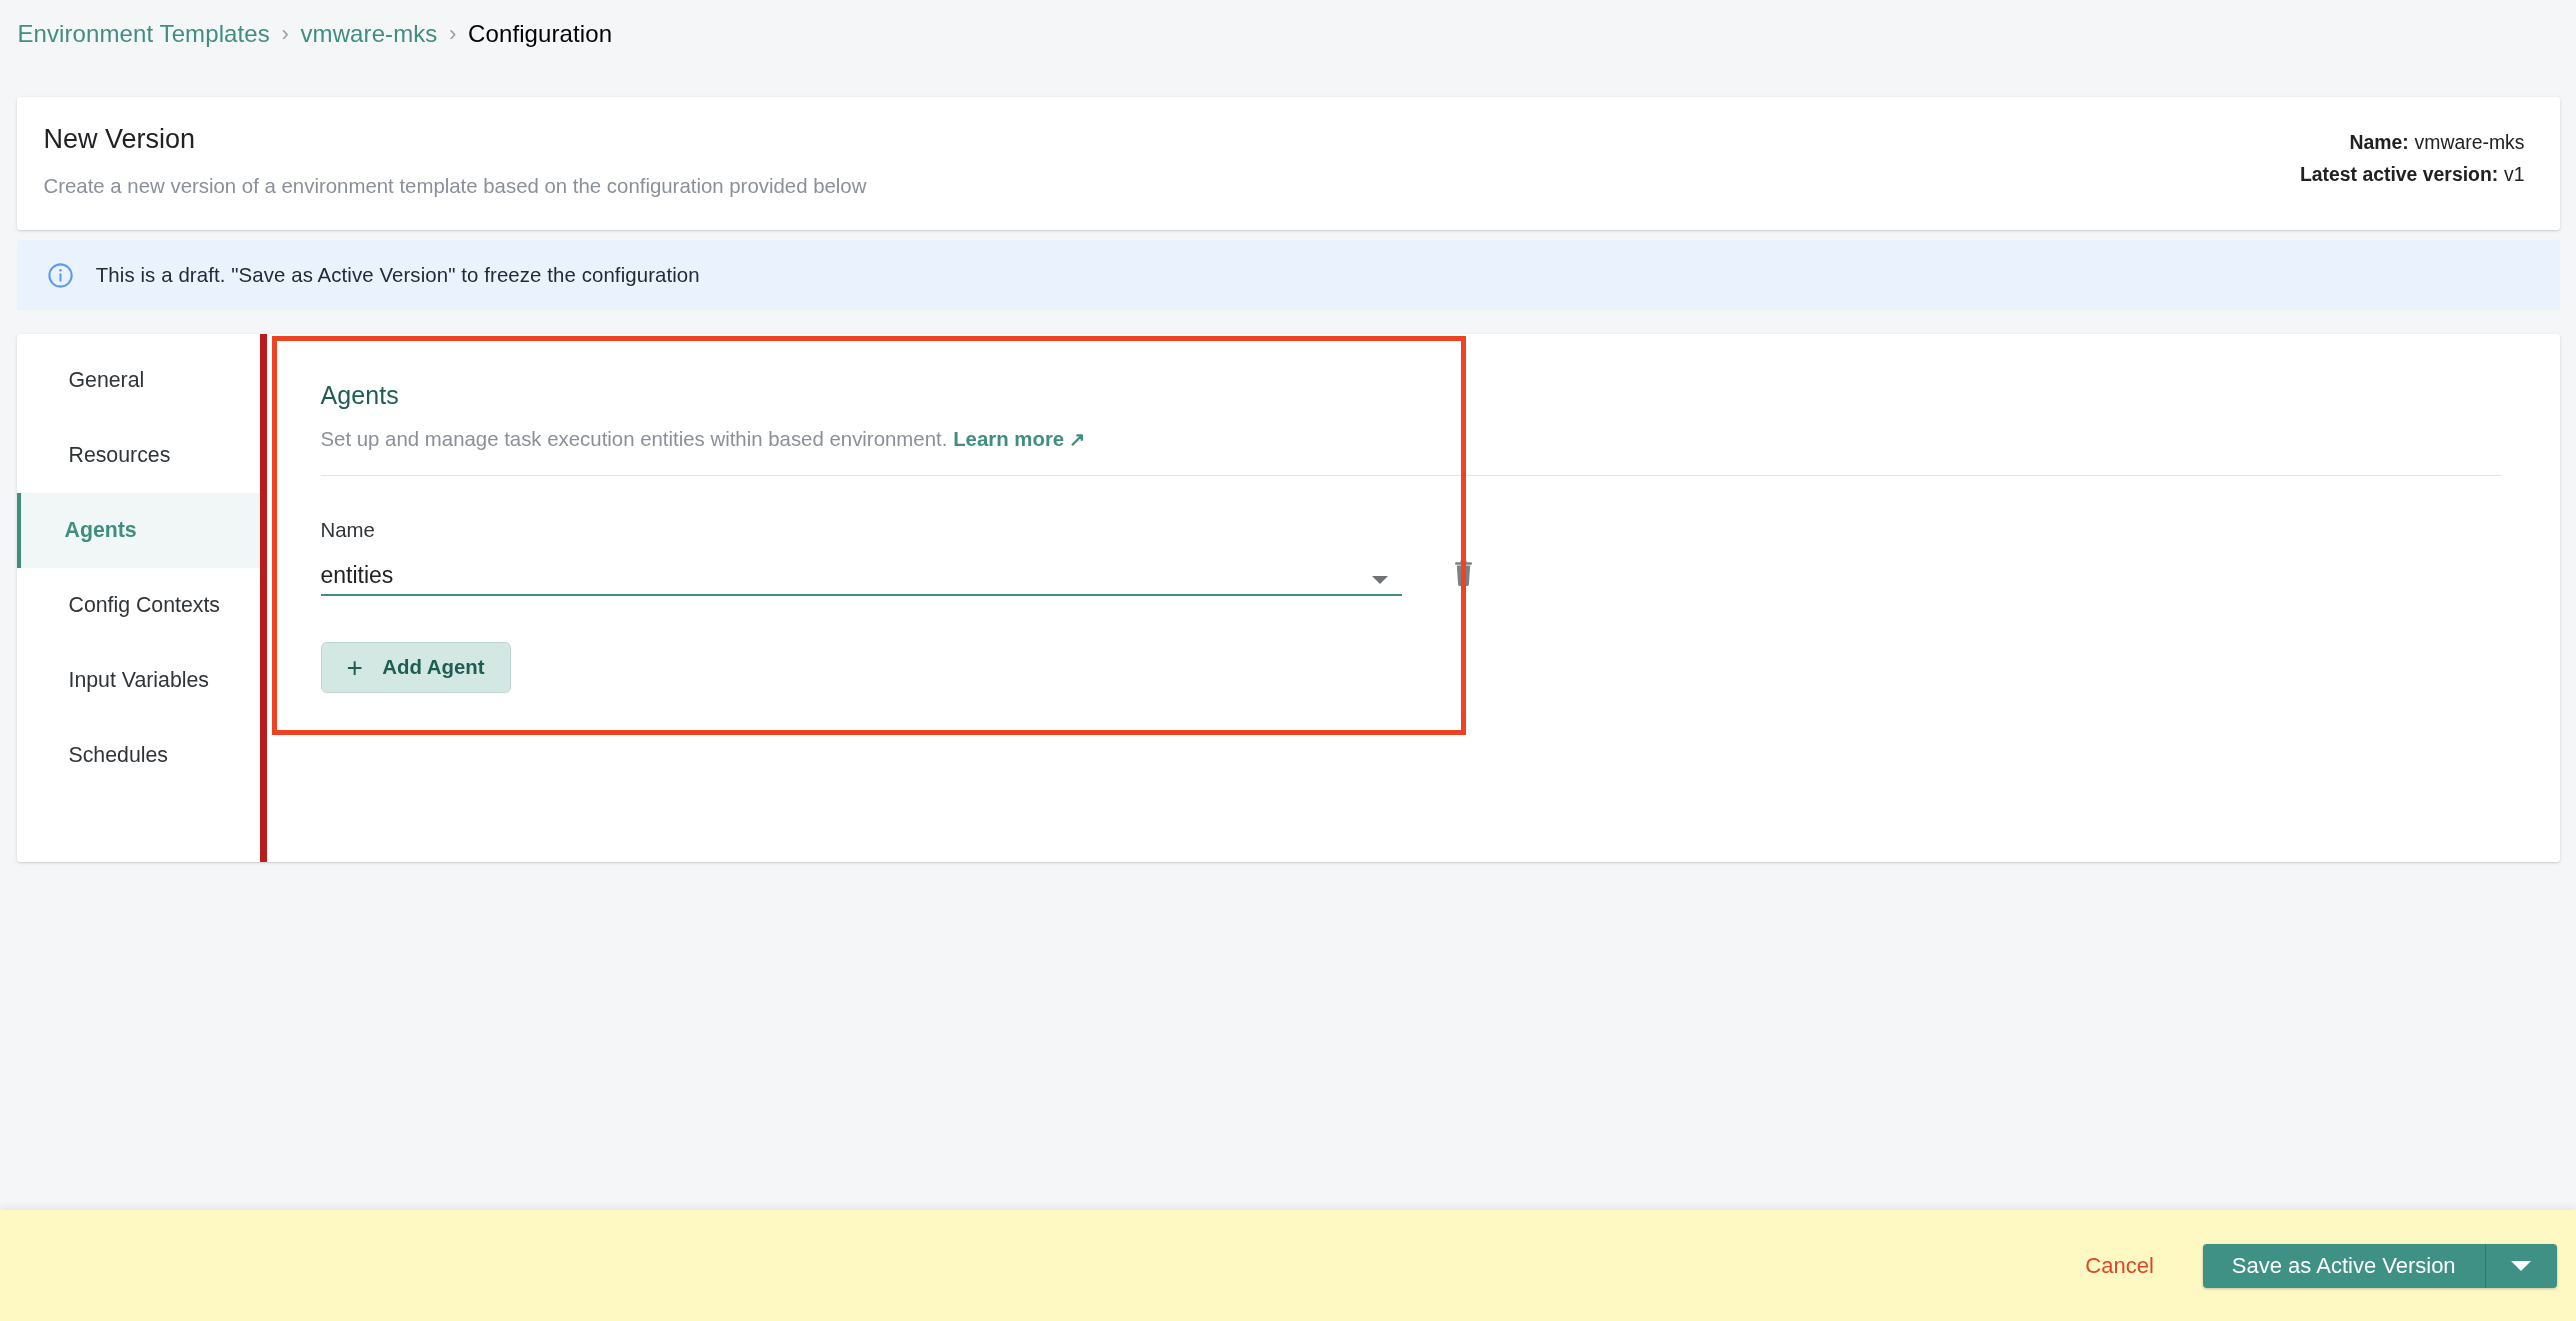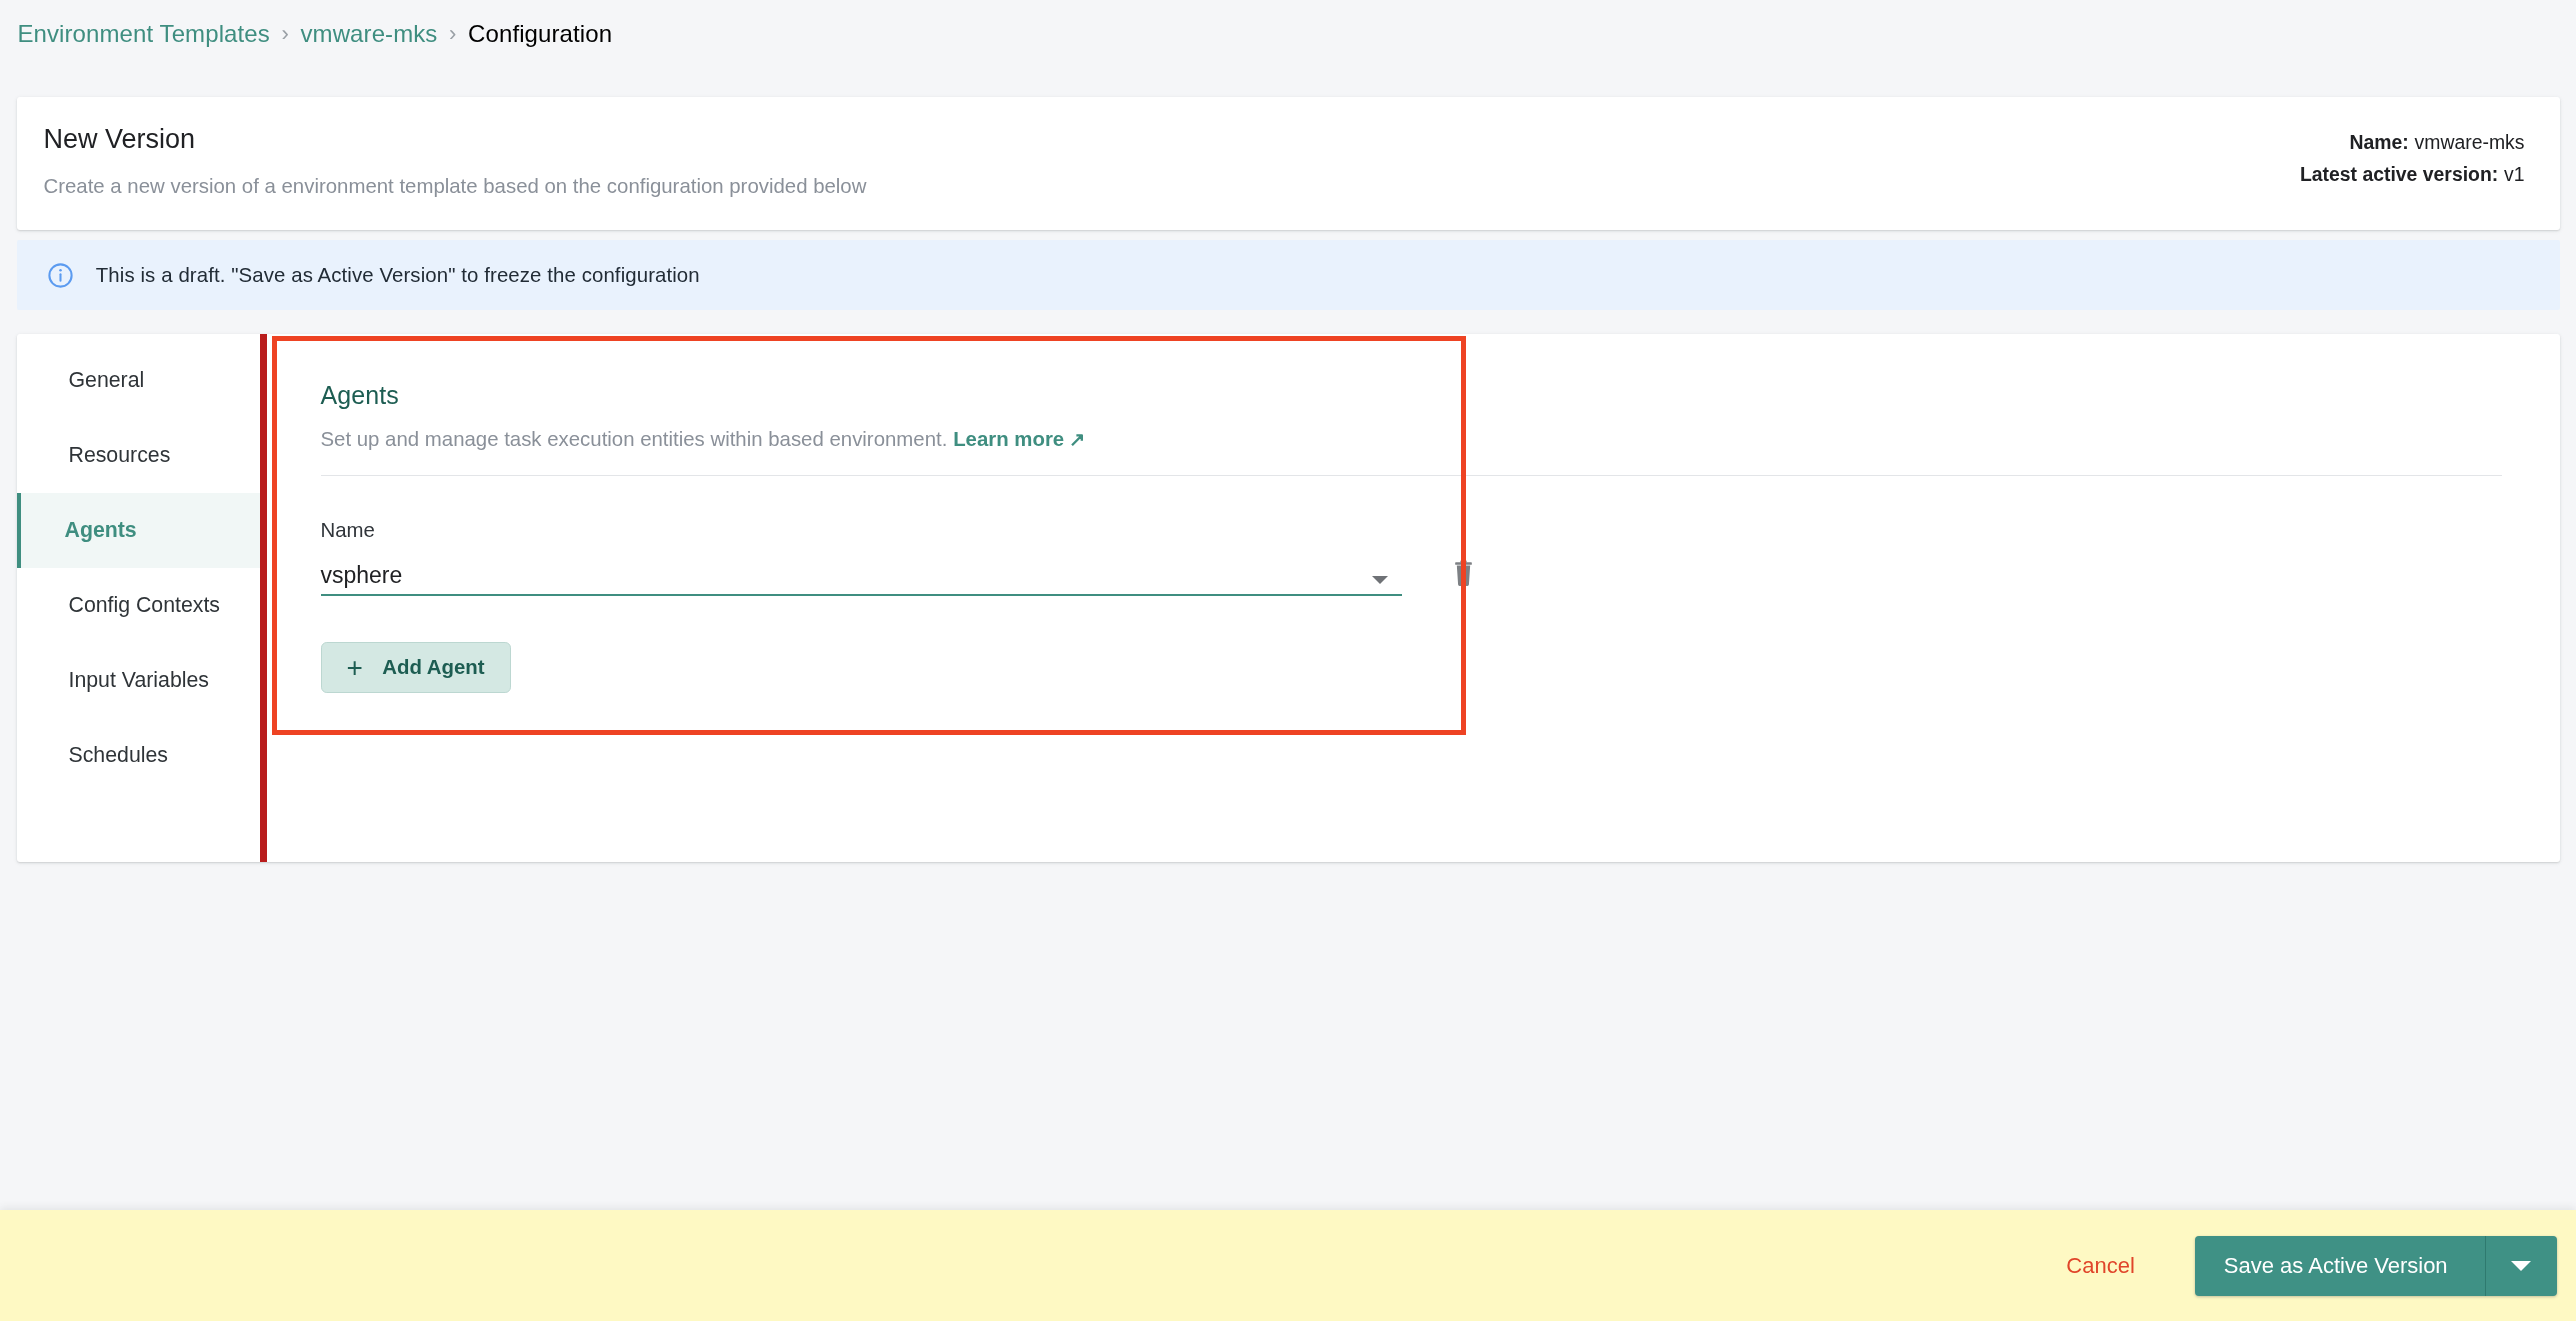--- a/index.html
+++ b/index.html
@@ -293,30 +293,29 @@
   }
   .cancel-btn {
     font-size: 22px;
     color: #e0452a;
     font-weight: 400;
     padding: 9.7px 25px;
     cursor: pointer;
     white-space: nowrap;
   }
   .save-split {
-    margin-left: 35px;
+    margin-left: 24px;
     display: flex;
     align-items: stretch;
     background: #3f9185;
     border-radius: 3.9px;
     box-shadow: 0 1px 2.9px rgba(60,64,67,0.30);
     overflow: hidden;
-    height: 60px;
-    cursor: pointer;
-    gap: 8px;
+    height: 44px;
+    cursor: pointer;
   }
   .save-main {
     display: flex;
     align-items: center;
     padding: 0 29px;
     color: #ffffff;
     font-size: 22px;
     white-space: nowrap;
   }
   .save-caret-box {
@@ -399,21 +398,21 @@
     <div class="panel-desc">
       <span>Set up and manage task execution entities within based environment.</span><span class="learn-more"><span>Learn more</span><span class="ext-arrow">↗</span></span>
     </div>
 
     <div class="divider"></div>
 
     <div class="field-block">
       <div class="field-wrap">
         <div class="field-label">Name</div>
         <div class="select-line">
-          <span class="select-value">vsphere</span>
+          <span class="select-value">entities</span>
           <span class="caret"></span>
         </div>
       </div>
       <div class="trash-btn">
         <span>
           <svg width="25" height="29" viewBox="0 0 24 26" fill="none">
             <rect x="4" y="2.2" width="16" height="2.4" rx="0.6" fill="#7d8084"></rect>
             <rect x="9" y="0.4" width="6" height="2.2" rx="0.6" fill="#7d8084"></rect>
             <path d="M5.6 5.4h12.8l-1.2 18.2a1.4 1.4 0 0 1-1.4 1.3H8.2a1.4 1.4 0 0 1-1.4-1.3L5.6 5.4z" fill="#7d8084"></path>
           </svg>

